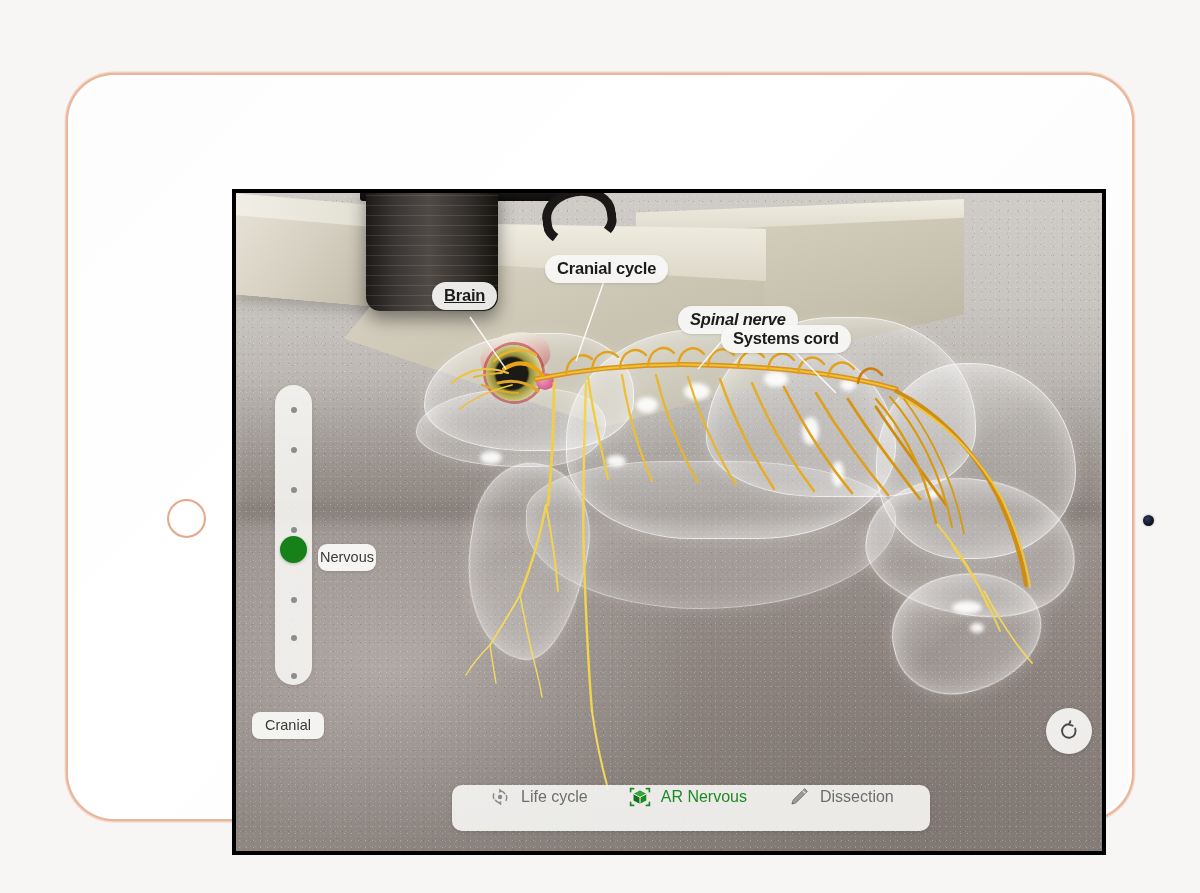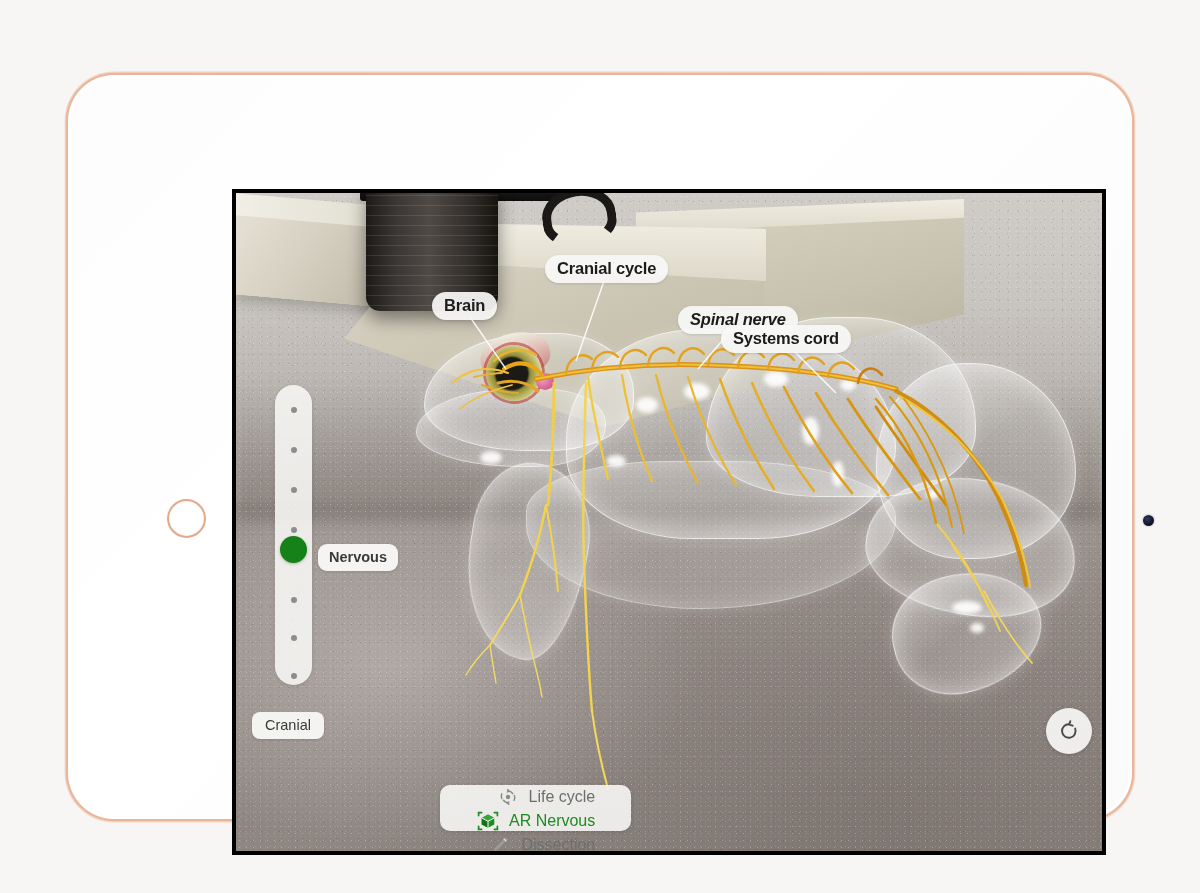--- a/index.html
+++ b/index.html
@@ -248,21 +248,21 @@
     border-radius: 999px;
     padding: 4px 12px 5px;
     font-size: 16.5px;
     font-weight: 700;
     color: #1c1c1c;
     letter-spacing: -.2px;
     white-space: nowrap;
     box-shadow: 0 1px 3px rgba(0,0,0,.12);
     line-height: 1.18;
   }
-  #callout-brain      { left: 196px; top:  99px; }
+  #callout-brain      { left: 196px; top:  89px; text-decoration: underline; }
   #callout-cranial    { left: 309px; top:  62px; }
   #callout-spinalnerve{ left: 442px; top: 113px; font-style: italic; }
   #callout-spinalcord { left: 485px; top: 132px; }
 
   
   #systems-slider {
     position: absolute;
     left: 39px; top: 192px;
     width: 37px; height: 300px;
     background: rgba(247,247,245,.88);
@@ -278,27 +278,26 @@
   #slider-thumb {
     position: absolute; left: 50%;
     width: 27px; height: 27px; margin-left: -13.5px;
     border-radius: 50%;
     background: #158118;
     box-shadow: 0 1px 3px rgba(0,0,0,.25);
   }
   #systems-value-pill {
     position: absolute;
     left: 82px; top: 351px;
-    padding: 5px 11px 6px;
+    padding: 5px 2px 6px;
     background: rgba(250,250,248,.94);
     border-radius: 9px;
     font-size: 14.5px;
     color: #3a3a3a;
     box-shadow: 0 1px 3px rgba(0,0,0,.13);
-    font-weight: bold;
   }
   #systems-label-pill {
     position: absolute;
     left: 16px; top: 519px;
     padding: 5px 13px 6px;
     background: rgba(250,250,248,.93);
     border-radius: 8px;
     font-size: 14.5px;
     color: #3a3a3a;
     box-shadow: 0 1px 3px rgba(0,0,0,.13);
@@ -311,28 +310,27 @@
     width: 46px; height: 46px;
     border-radius: 50%;
     background: rgba(250,250,248,.90);
     box-shadow: 0 1px 4px rgba(0,0,0,.18);
     display:flex; align-items:center; justify-content:center;
   }
 
   
   #bottom-toolbar {
     position: absolute;
-    left: 204px; top: 592px;
+    left: 216px; top: 592px;
     height: 46px;
-    display: flex; align-items: flex-end;
+    display: flex; align-items: flex-start;
     background: rgba(246,246,244,.90);
     border-radius: 10px;
     box-shadow: 0 1px 4px rgba(0,0,0,.14);
     padding: 0 16px;
-    flex-direction: column;
   }
   .toolbar-item {
     display: flex; align-items: center; gap: 9px;
     padding: 0 20px;
     font-size: 16px;
     color: #6e6e6e;
   }
   .toolbar-item.active { color: #1d8a22; }
   .toolbar-icon { width: 24px; height: 24px; display:block; }
 </style>

